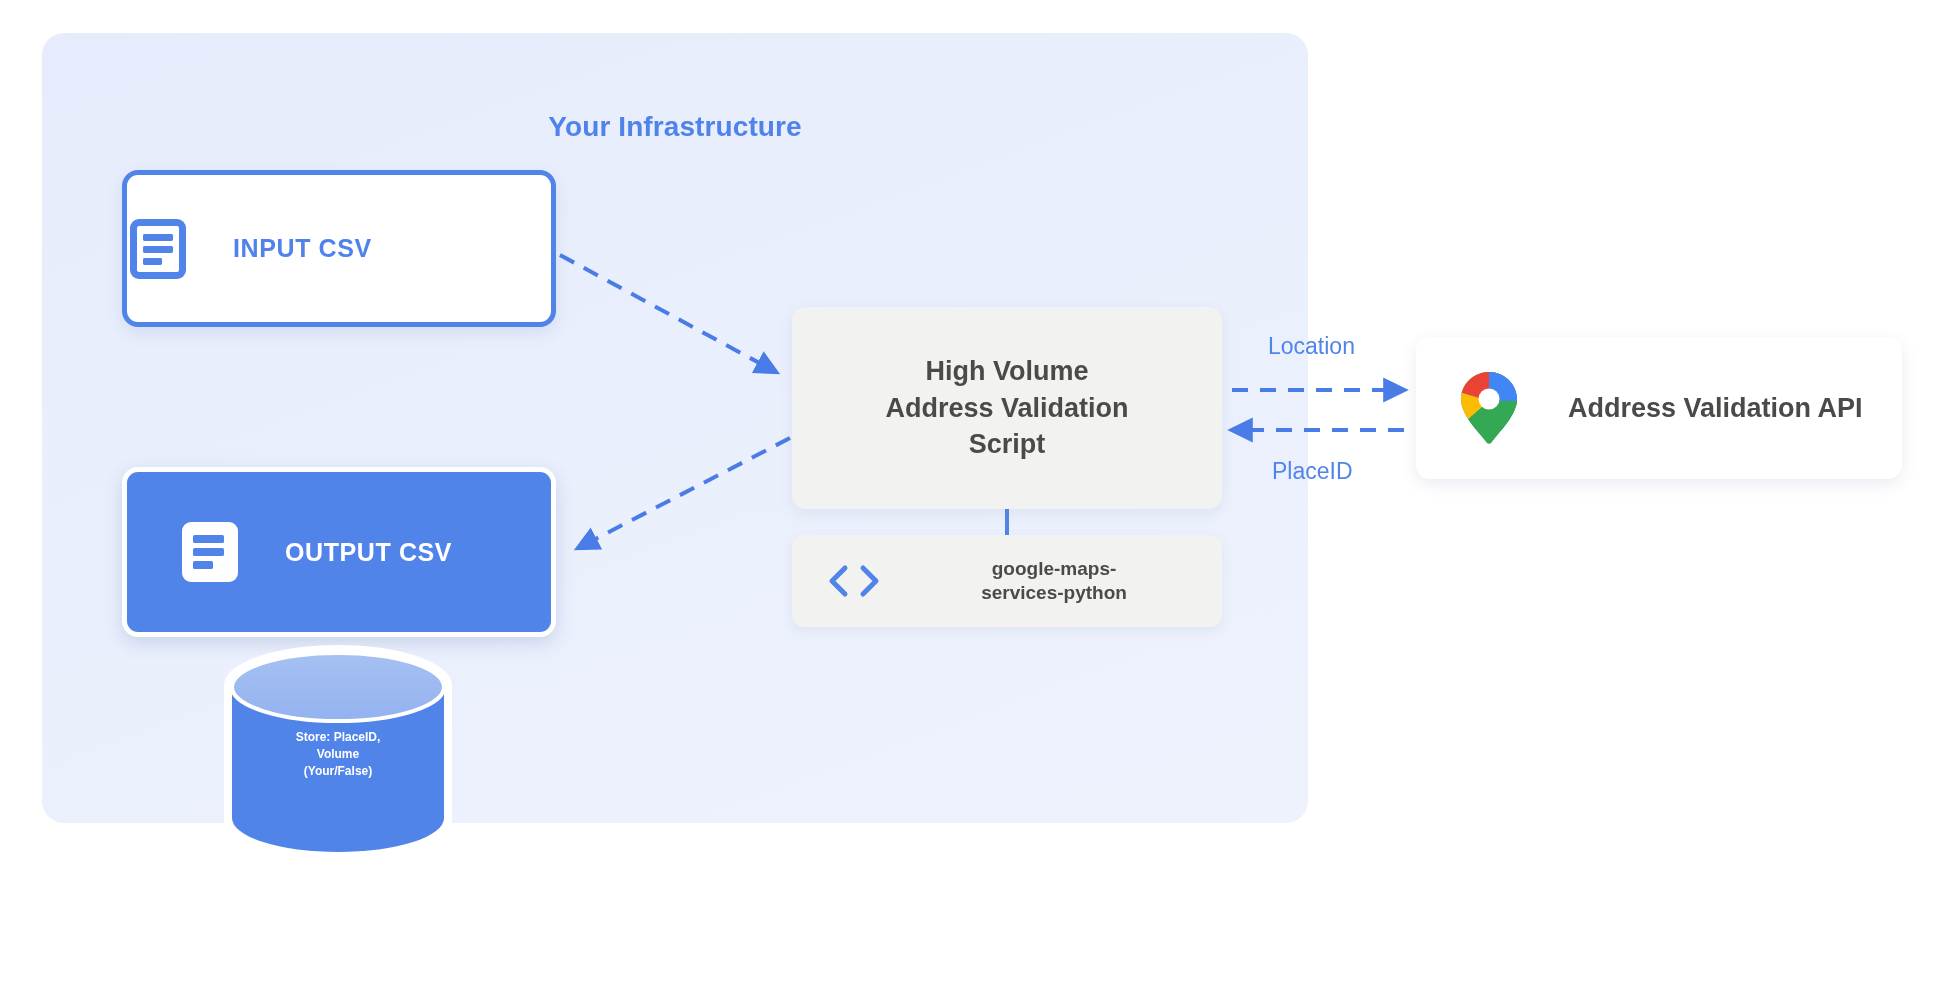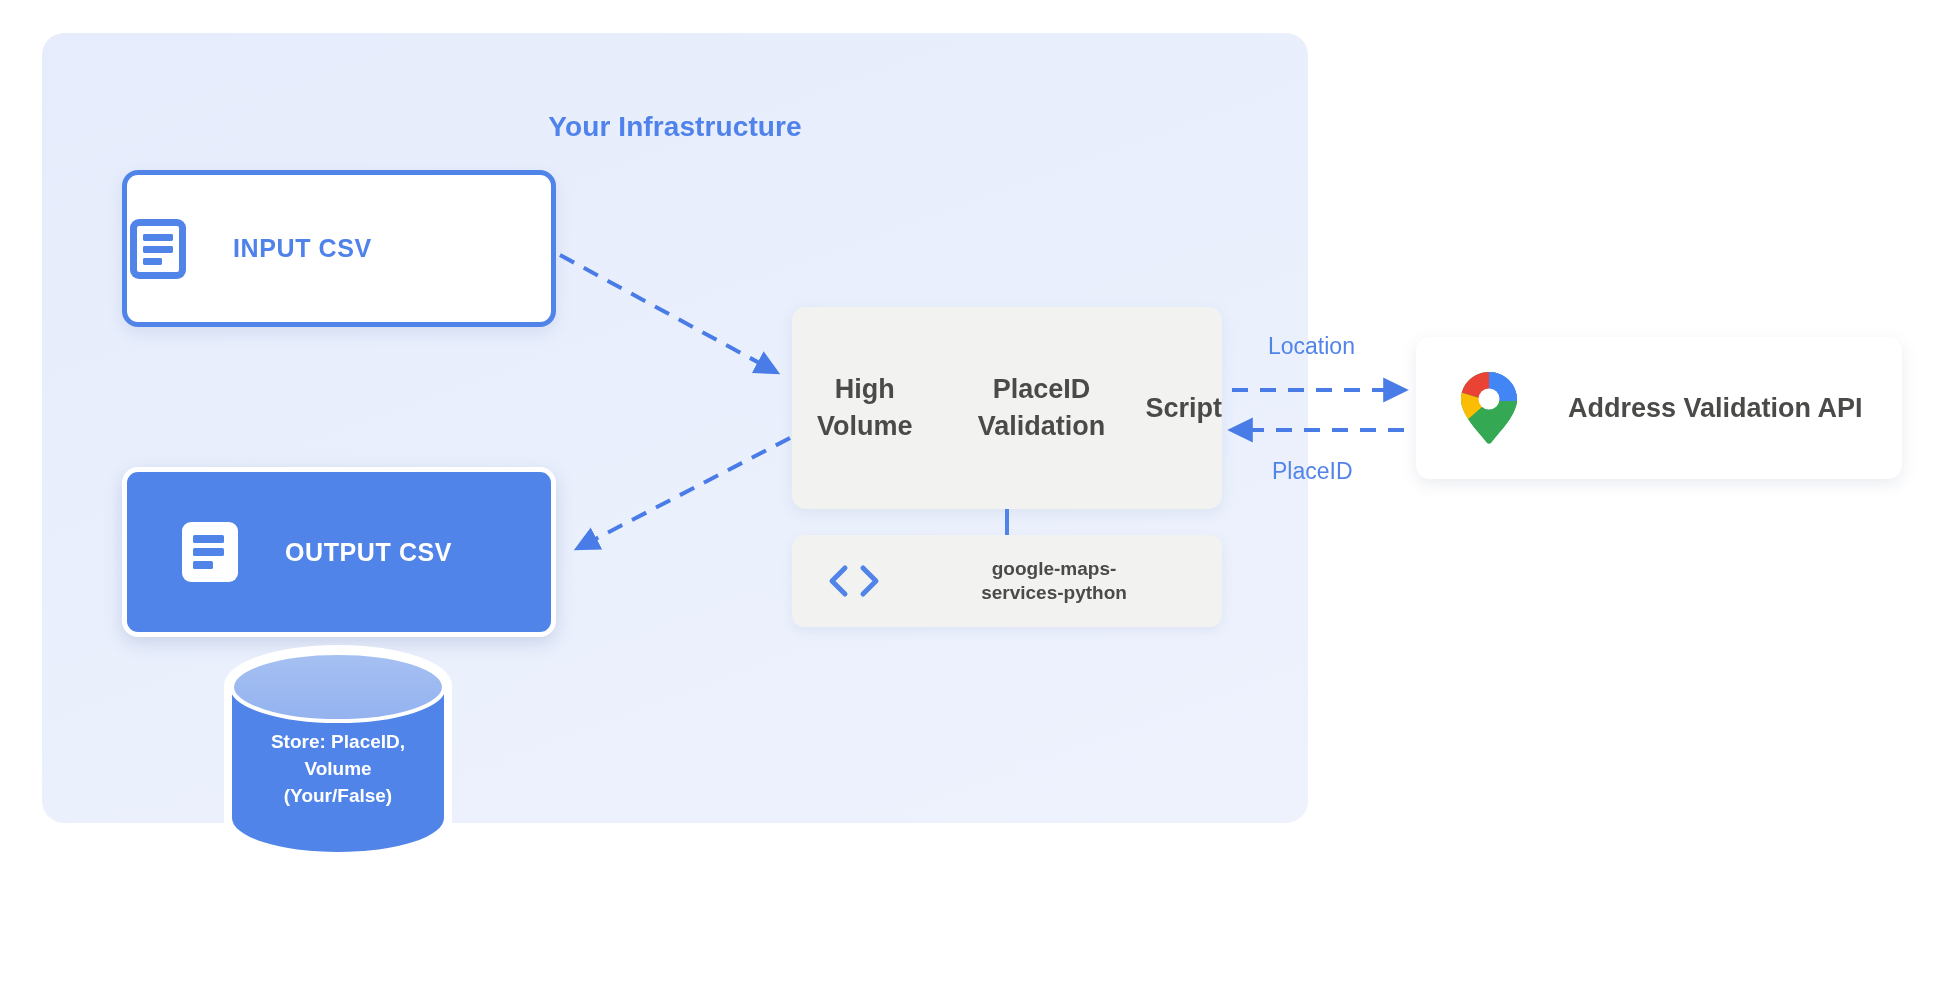--- a/index.html
+++ b/index.html
@@ -93,20 +93,21 @@
   .doc-icon { width: 62px; height: 62px; flex: 0 0 auto; }
 
   
   #script-box {
     left: 792px;
     top: 307px;
     width: 430px;
     height: 202px;
     background: #f2f2f0;
     border-radius: 14px;
+    flex-direction: column;
     justify-content: center;
     text-align: center;
     color: #4a4a48;
     font-size: 27px;
     font-weight: 700;
     line-height: 1.37;
     box-shadow: 0 4px 14px rgba(90,110,150,.10);
   }
 
   
@@ -169,21 +170,21 @@
     width: 240px;
     height: 215px;
   }
   #db-text {
     position: absolute;
     left: 0;
     top: 84px;
     width: 100%;
     text-align: center;
     color: #ffffff;
-    font-size: 19px;
+    font-size: 12px;
     font-weight: 700;
     line-height: 1.42;
     pointer-events: none;
   }
 
   
   .edge-label {
     position: absolute;
     color: #5184e8;
     font-size: 23px;
@@ -265,21 +266,21 @@
     </svg>
     <div id="db-text">
       <div>Store: PlaceID,</div>
       <div>Volume</div>
       <div>(Your/False)</div>
     </div>
   </div>
 
   <div class="card" id="script-box">
     <div>High Volume</div>
-    <div>PlaceID Validation</div>
+    <div>Address Validation</div>
     <div>Script</div>
   </div>
 
   <div id="script-lib-connector"></div>
 
   <div class="card" id="library-box">
     <svg class="code-icon" viewBox="0 0 56 40" xmlns="http://www.w3.org/2000/svg">
       <path d="M19 7 L6 20 L19 33" fill="none" stroke="#5184e8" stroke-width="5" stroke-linecap="round" stroke-linejoin="round"></path>
       <path d="M37 7 L50 20 L37 33" fill="none" stroke="#5184e8" stroke-width="5" stroke-linecap="round" stroke-linejoin="round"></path>
     </svg>

